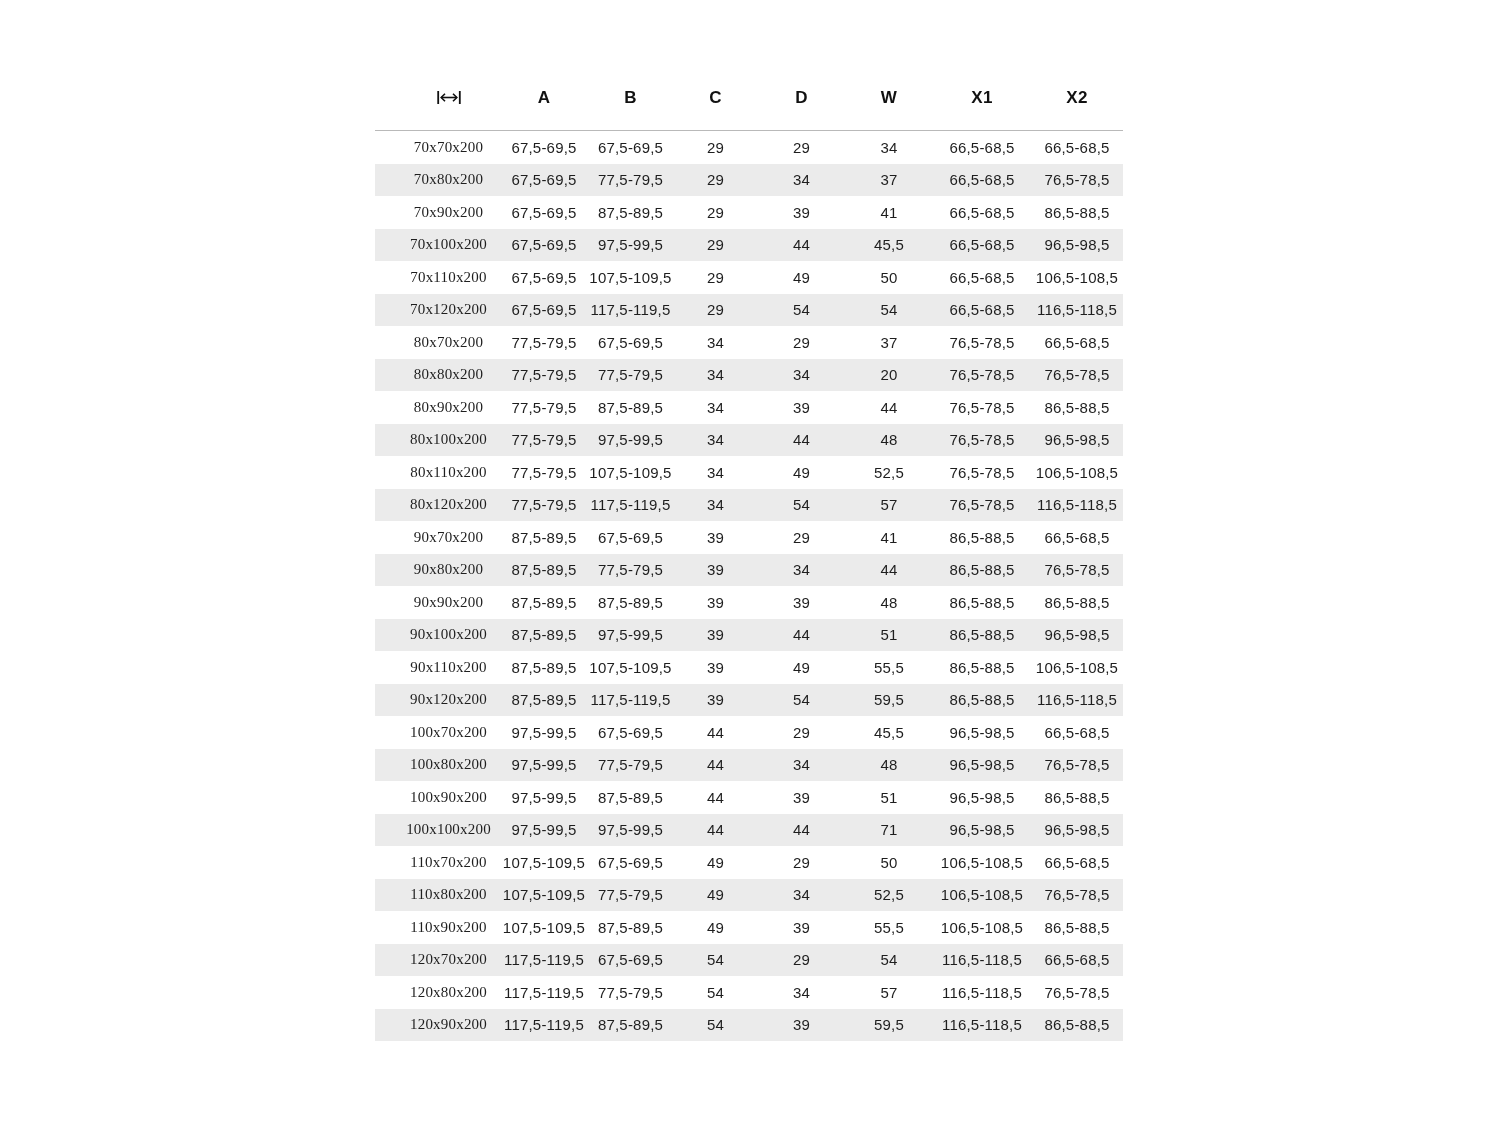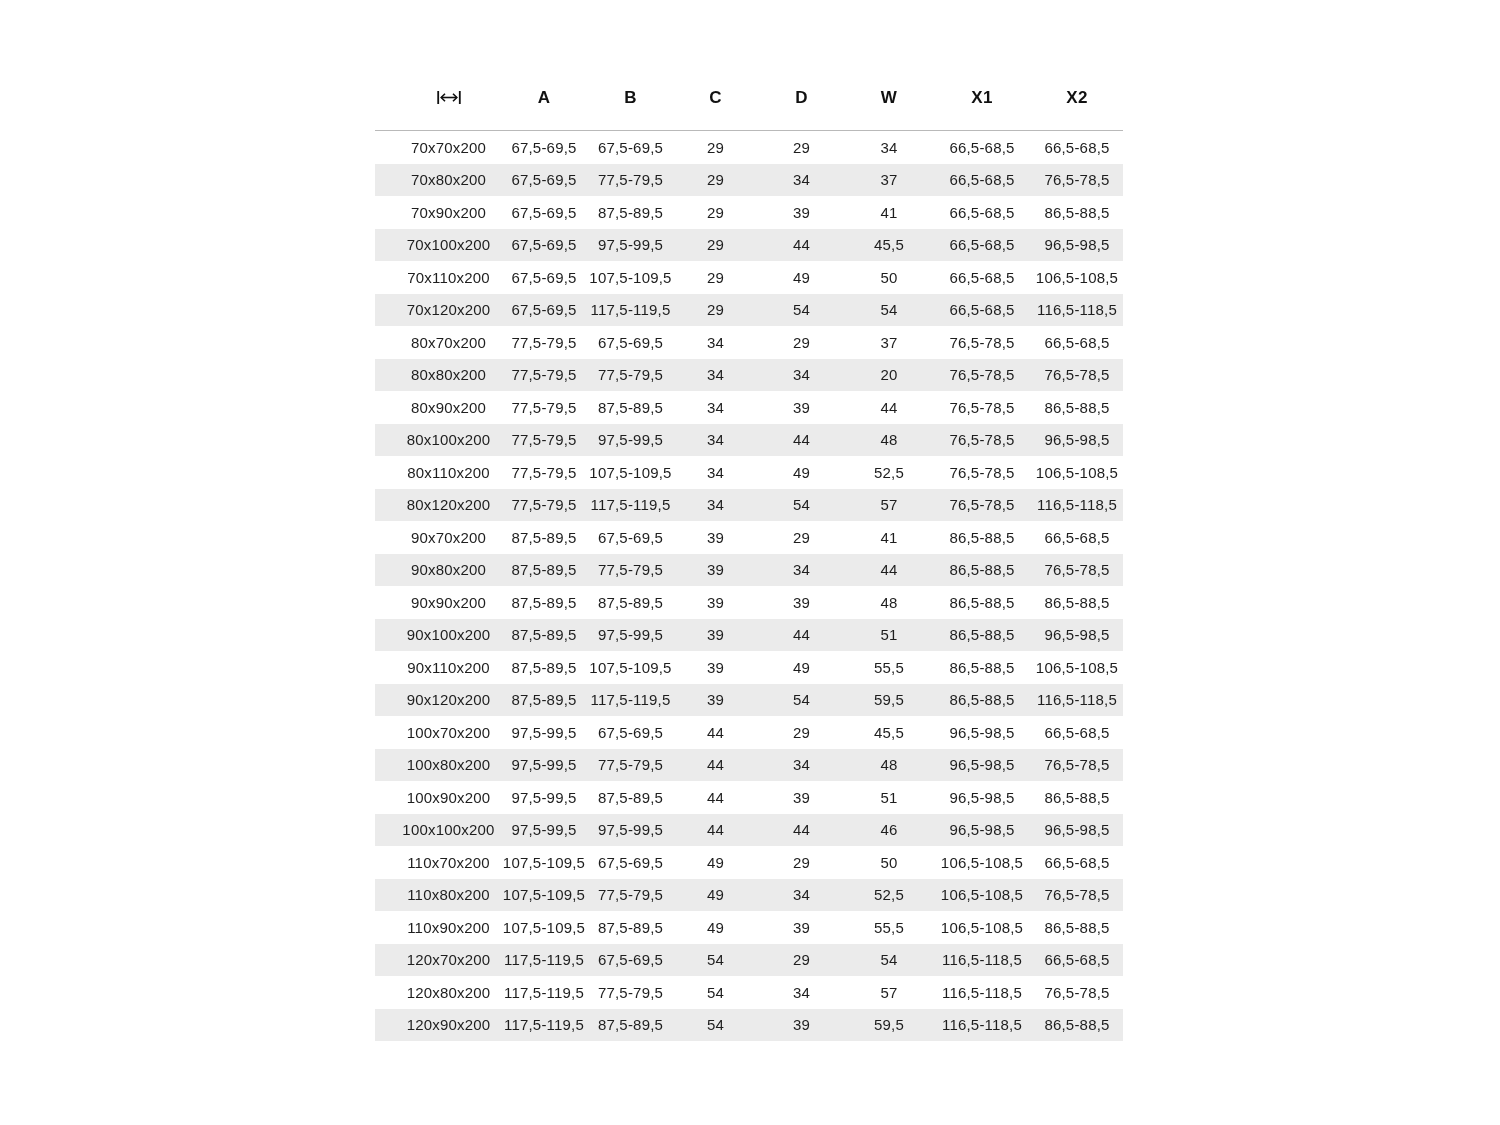--- a/index.html
+++ b/index.html
@@ -29,20 +29,21 @@
     text-align:center;
     font-size:15px;
     color:var(--text,#1e1e1e);
     letter-spacing:0.2px;
     white-space:nowrap;
     line-height:1;
   }
   .cell.c0{
     padding-left:22px;
     box-sizing:border-box;
+    font-family:Liberation Serif, serif;
   }
   .hcell{
     font-weight:bold;
     font-size:17px;
     color:#111111;
     letter-spacing:0.4px;
   }
   .hcell.c0{
     display:flex;
     align-items:center;
@@ -284,21 +285,21 @@
           <div class="cell">51</div>
           <div class="cell">96,5-98,5</div>
           <div class="cell">86,5-88,5</div>
         </div>
         <div class="row">
           <div class="cell c0">100x100x200</div>
           <div class="cell">97,5-99,5</div>
           <div class="cell">97,5-99,5</div>
           <div class="cell">44</div>
           <div class="cell">44</div>
-          <div class="cell">46</div>
+          <div class="cell">71</div>
           <div class="cell">96,5-98,5</div>
           <div class="cell">96,5-98,5</div>
         </div>
         <div class="row">
           <div class="cell c0">110x70x200</div>
           <div class="cell">107,5-109,5</div>
           <div class="cell">67,5-69,5</div>
           <div class="cell">49</div>
           <div class="cell">29</div>
           <div class="cell">50</div>

